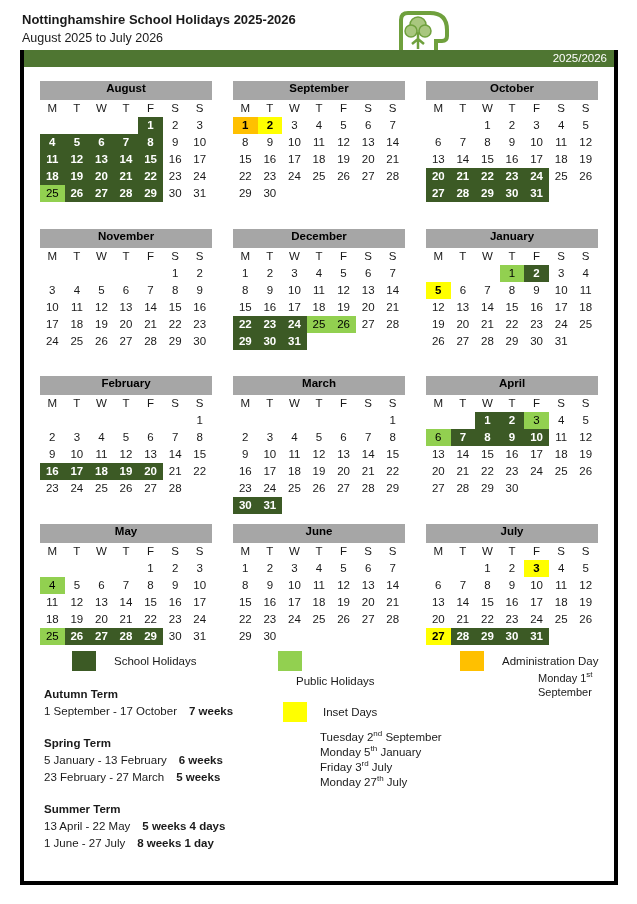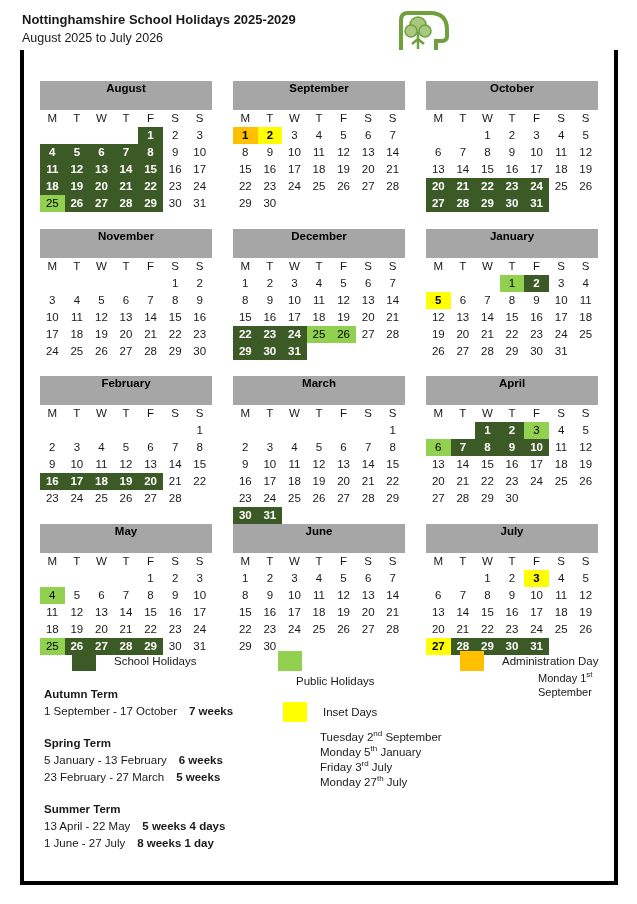--- a/index.html
+++ b/index.html
@@ -33,21 +33,21 @@
 
   #months {
     position:absolute; left:16px; top:31px;
     display:grid; grid-template-columns:repeat(3,172px); column-gap:21px;
     grid-auto-rows:147.5px; align-items:start;
   }
   .month { width:172px; }
   .month-header {
     background:var(--month_header_bg); color:#000;
     font-size:11.5px; font-weight:bold; text-align:center;
-    height:29px; line-height:15px;
+    height:19px; line-height:15px;
   }
   .week { display:grid; grid-template-columns:repeat(7,1fr); }
   .day {
     height:17px; line-height:17px; text-align:center; font-size:11.5px;
   }
   .daynames .day { font-size:11.5px; }
   .day.sh { background:var(--school_holiday); color:#fff; font-weight:bold; }
   .day.ph { background:var(--public_holiday); color:#000; }
   .day.in { background:var(--inset_day); color:#000; font-weight:bold; }
   .day.ad { background:var(--administration_day); color:#000; font-weight:bold; }
@@ -70,40 +70,41 @@
 
   #inset-block { position:absolute; left:259px; top:652px; font-size:11.5px; }
   .inset-head { display:flex; }
   .inset-label { padding-left:16px; line-height:20px; }
   .inset-list { margin-top:8px; padding-left:37px; line-height:15px; }
   sup { font-size:8px; vertical-align:super; line-height:0; }
 </style>
 </head>
 <body>
 
-<div class="doc-title">Nottinghamshire School Holidays 2025-2029</div>
+<div class="doc-title">Nottinghamshire School Holidays 2025-2026</div>
 <div class="doc-subtitle">August 2025 to July 2026</div>
 
 <div class="logo">
   <span>
     <svg width="62" height="47" viewBox="0 0 62 47">
       <path d="M9 44 L9 12 Q9 5 16 5 L38 5 Q55 5 55 22 L55 28 Q55 33 50 33 L44 33 L44 44 Z" fill="none" stroke="#6fa03d" stroke-width="4"></path>
       <circle cx="26" cy="17" r="8" fill="#a9c77f" stroke="#6fa03d" stroke-width="1.5"></circle>
       <circle cx="19" cy="23" r="6" fill="#a9c77f" stroke="#6fa03d" stroke-width="1.5"></circle>
       <circle cx="33" cy="23" r="6" fill="#a9c77f" stroke="#6fa03d" stroke-width="1.5"></circle>
       <path d="M26 25 L26 41 M26 31 L20 36 M26 31 L32 36" fill="none" stroke="#6fa03d" stroke-width="2.5"></path>
     </svg>
   </span>
   <div class="logo-text">
     <div>Nottinghamshire</div>
     <div>County Council</div>
   </div>
 </div>
 
 <div class="frame">
+  <div class="year-bar">2025/2026</div>
 
   <div id="months">
       <div class="month">
         <div class="month-header">August</div>
         <div class="week daynames">
           <span class="day">M</span>
           <span class="day">T</span>
           <span class="day">W</span>
           <span class="day">T</span>
           <span class="day">F</span>

